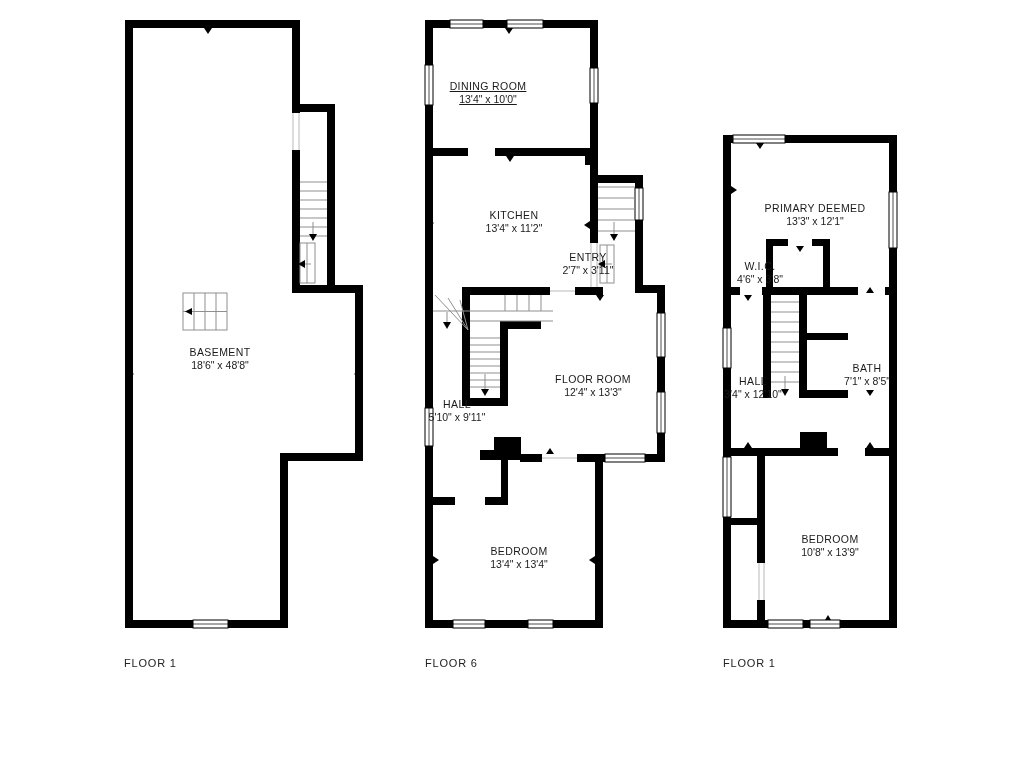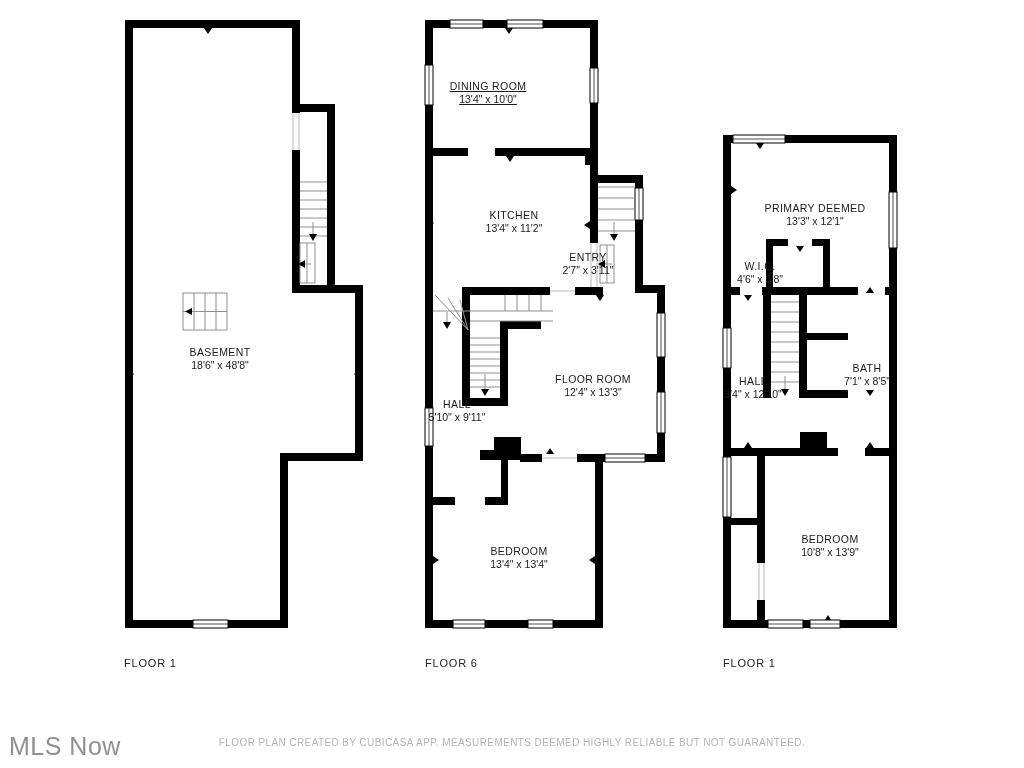--- a/index.html
+++ b/index.html
@@ -309,16 +309,14 @@
   </div>
   <div class="room-label" style="left:830px;top:533px;">
     <div class="room-name">BEDROOM</div>
     <div class="room-dims">10'8" x 13'9"</div>
   </div>
 
   <div class="floor-caption" style="left:124px;top:657px;text-align:center;">FLOOR 1</div>
   <div class="floor-caption" style="left:425px;top:657px;">FLOOR 6</div>
   <div class="floor-caption" style="left:723px;top:657px;">FLOOR 1</div>
 
-  <div class="logo">MLS Now</div>
-  <div class="disclaimer">FLOOR PLAN CREATED BY CUBICASA APP. MEASUREMENTS DEEMED HIGHLY RELIABLE BUT NOT GUARANTEED.</div>
 
 </div>
 
 </body></html>

